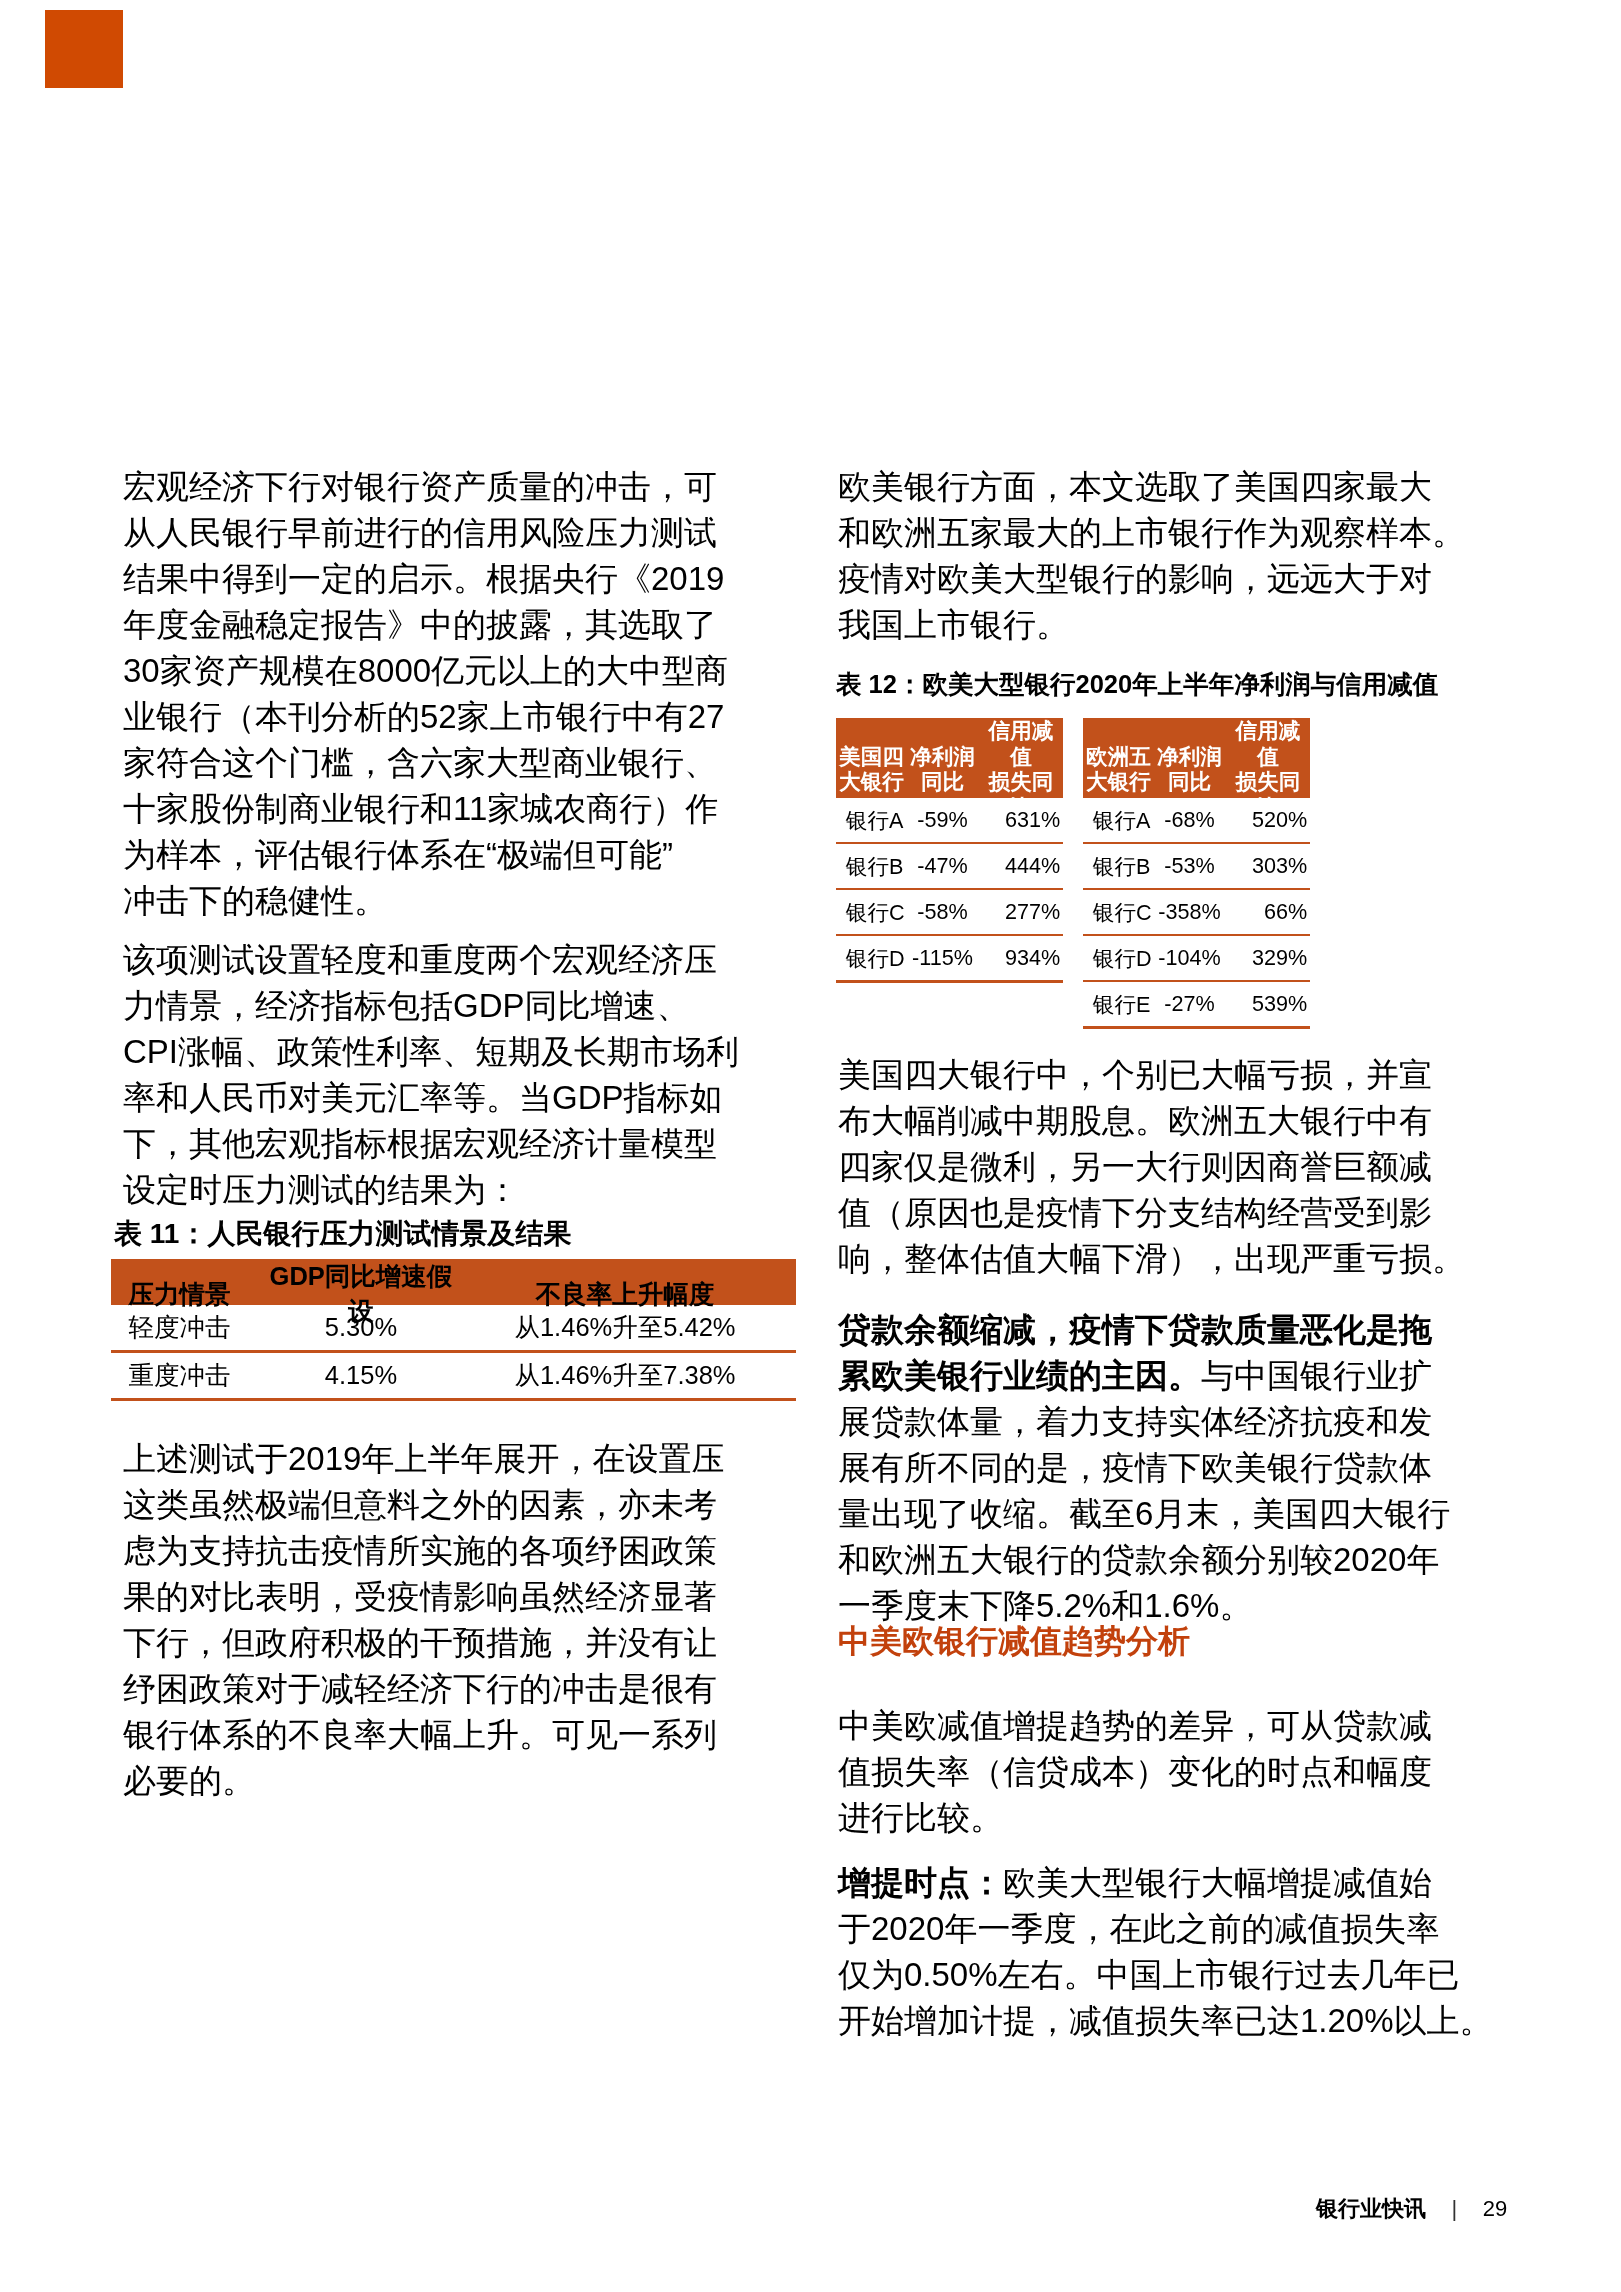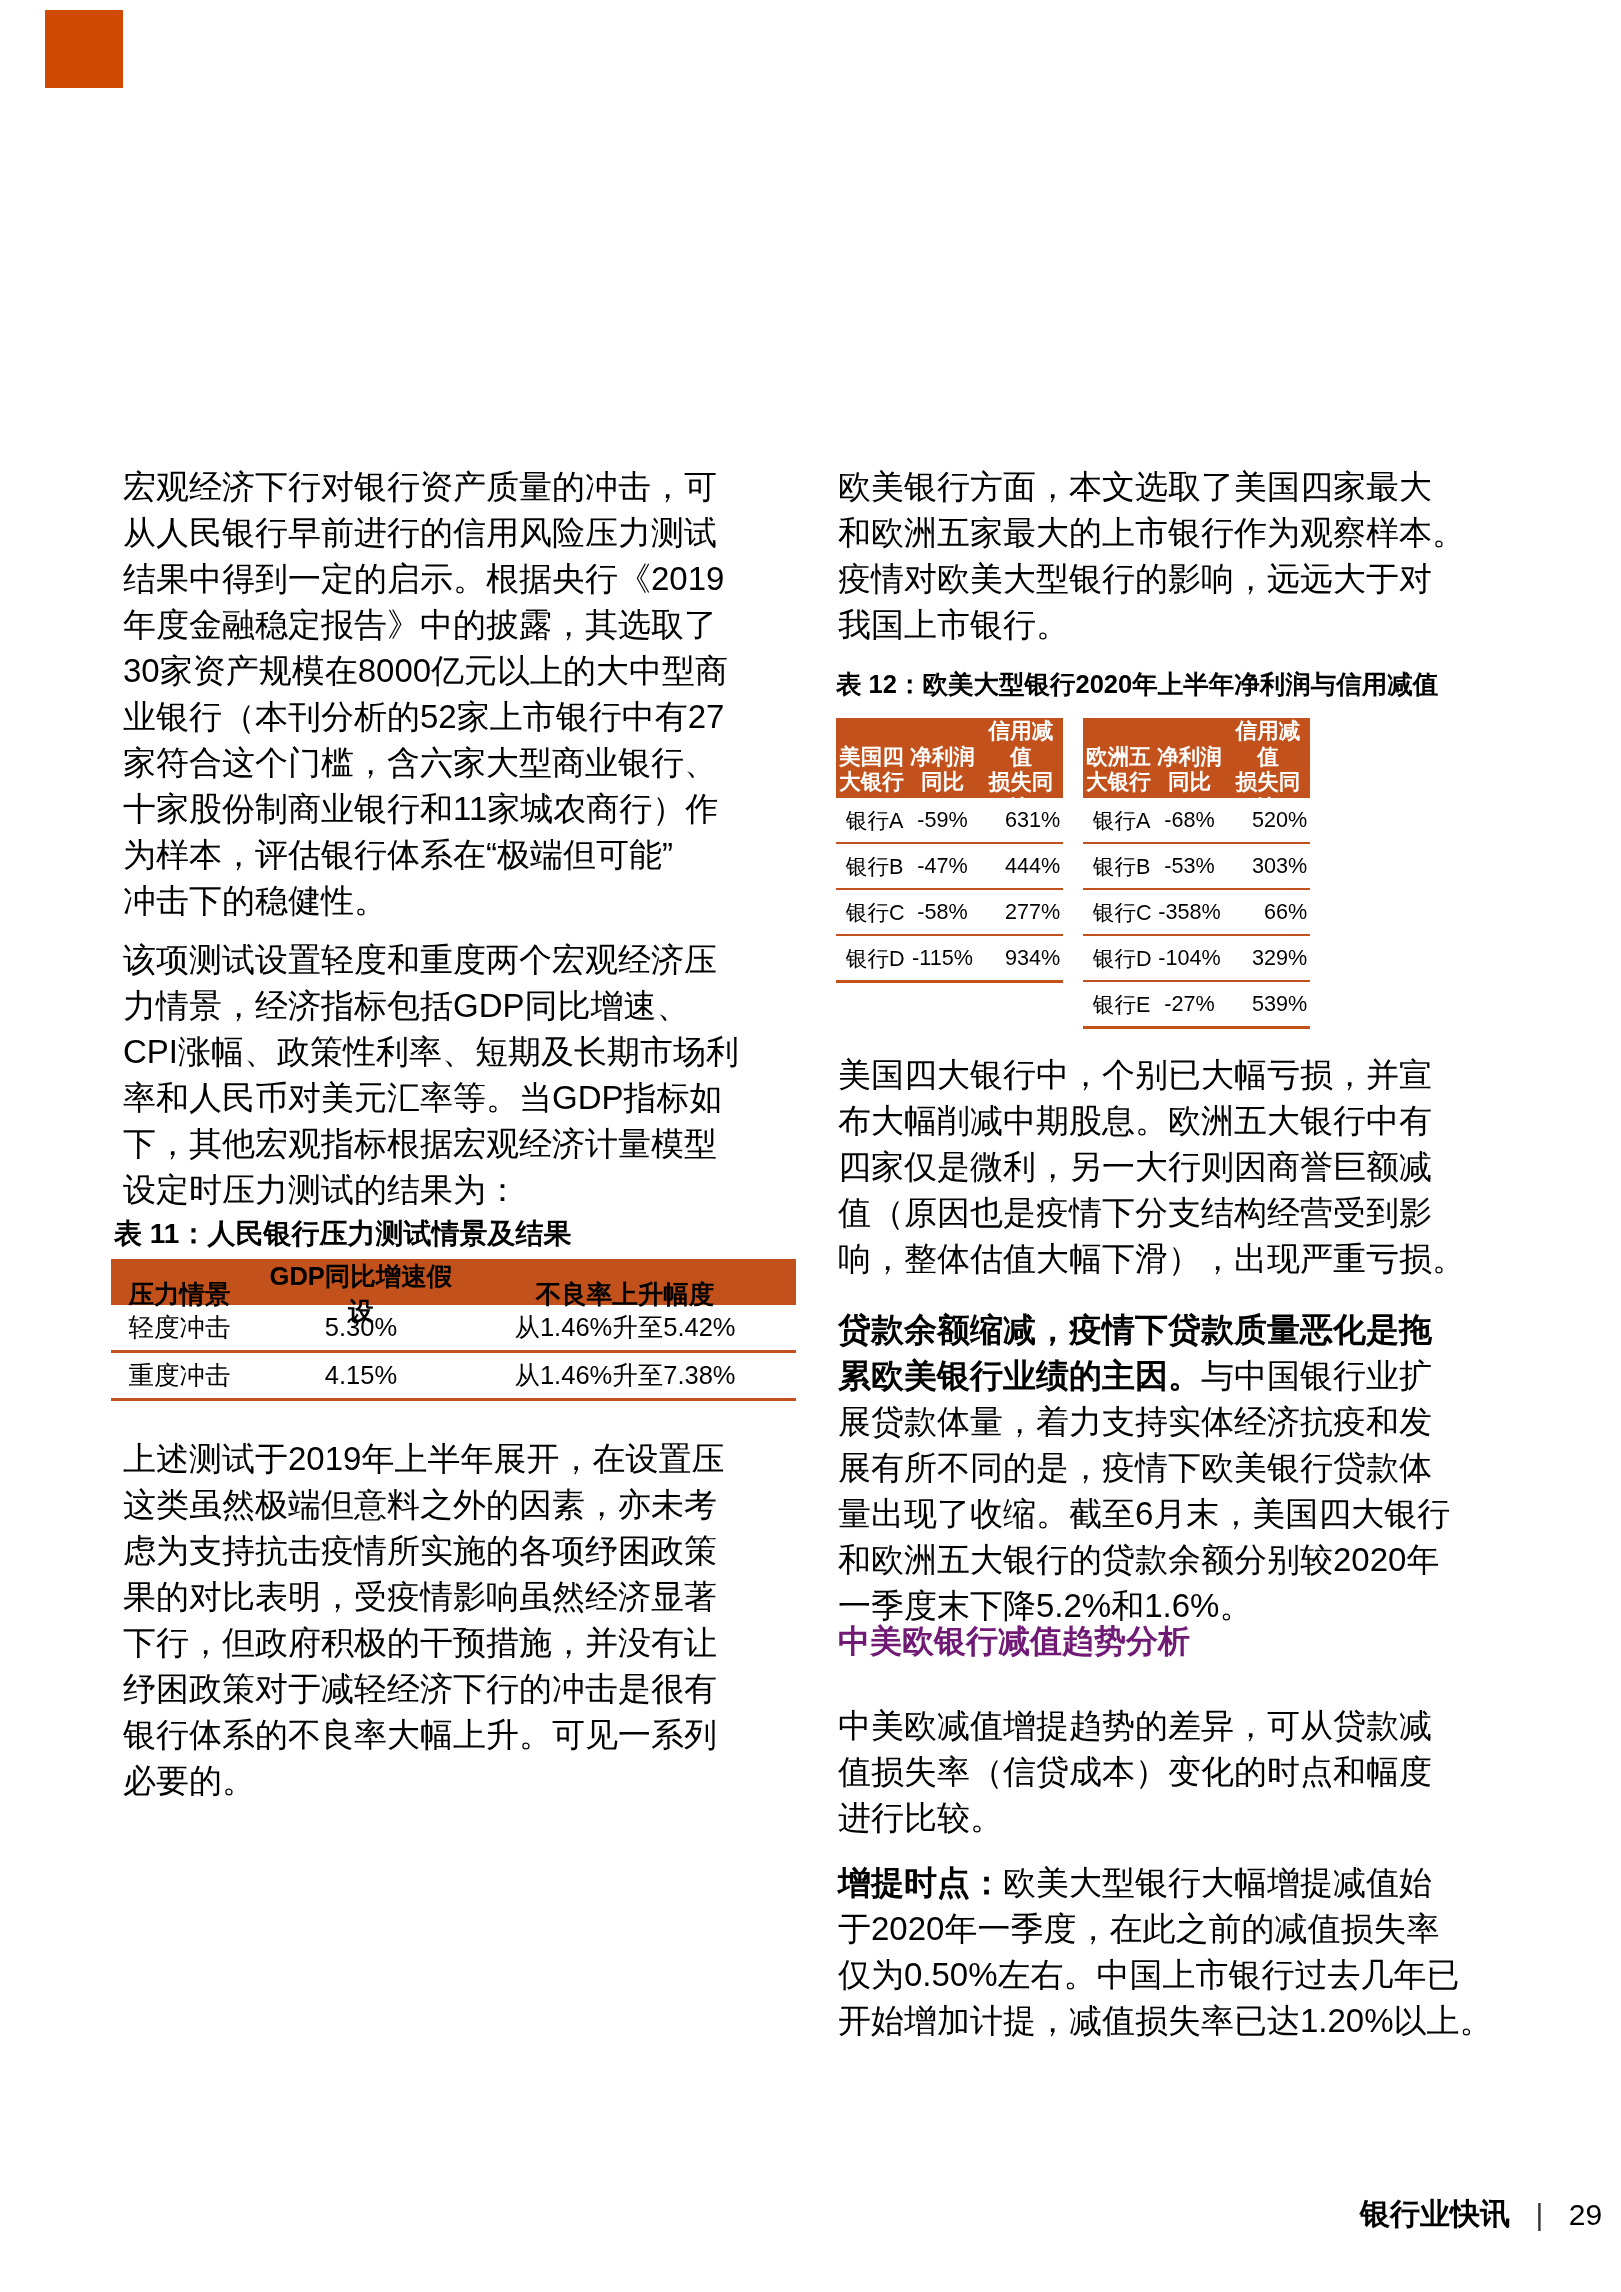--- a/index.html
+++ b/index.html
@@ -55,25 +55,25 @@
   .subtbl .row{
     display:grid;grid-template-columns:71px 71px 86px;align-items:center;height:44px;
   }
   .subtbl .row + .row{border-top:2.9px solid #C2511B;}
   .subtbl .rows{border-bottom:3.9px solid #C2511B;}
   .subtbl .c1{text-align:left;padding-left:9.8px;}
   .subtbl .c2{text-align:center;}
   .subtbl .c3{text-align:right;padding-right:3.9px;}
   
   #section-heading{
-    left:838px;top:1620px;font-size:32px;font-weight:700;color:#701a75;white-space:nowrap;
+    left:838px;top:1620px;font-size:32px;font-weight:700;color:#c2410c;white-space:nowrap;
   }
   
   #footer{
-    left:1316px;top:2194px;display:flex;align-items:center;gap:25.5px;font-size:30px;margin-left:44px;
+    left:1316px;top:2194px;display:flex;align-items:center;gap:25.5px;font-size:22px;
   }
   #footer .brand{font-weight:700;}
   #footer .divider{color:#333;font-weight:400;}
 </style>
 </head>
 <body>
 
 <div id="page">
 
   <div id="logo-square" class="abs"></div>

